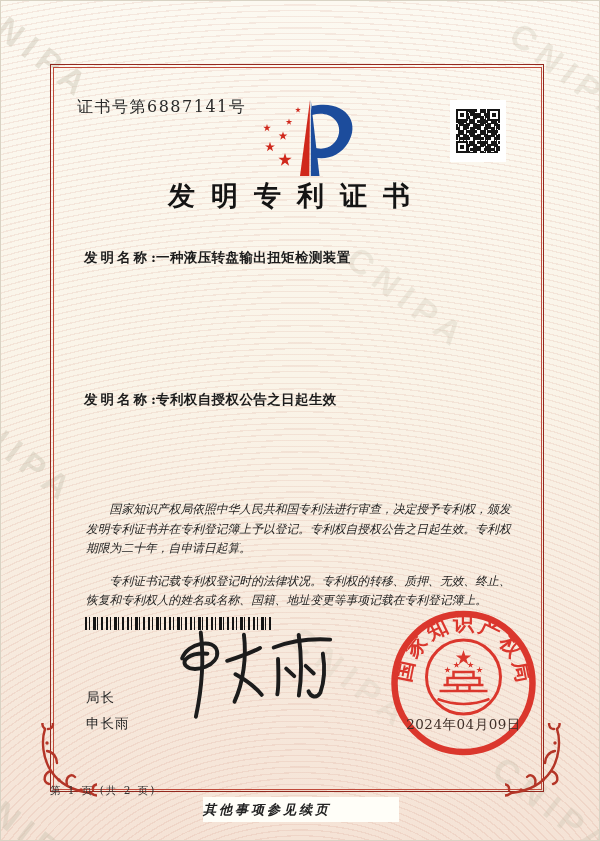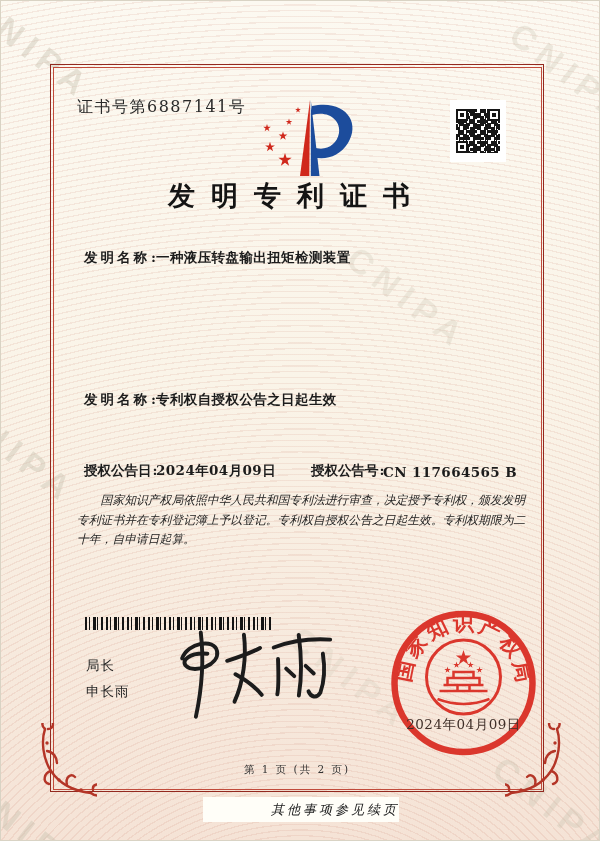--- a/index.html
+++ b/index.html
@@ -30,40 +30,40 @@
   .fd.tl{left:0;top:0}.fd.tr{right:0;top:0}.fd.bl{left:0;bottom:0}
   .title{position:absolute;left:49px;top:177px;width:494px;text-align:center;
          font-size:27px;font-weight:bold;letter-spacing:16px;box-sizing:border-box;color:#141414;}
   .row{position:absolute;left:83px;font-size:13.5px;white-space:nowrap;color:#1c1c1c;}
   .lbl{display:inline-block;width:72px;text-align:justify;text-align-last:justify;vertical-align:bottom;font-weight:bold;}
   .lbl::after{content:":";margin-left:1px;}
   .val{margin-left:0;letter-spacing:.4px;font-weight:bold;}
   .grant2{position:absolute;left:227px;top:0;}
   .paras{position:absolute;left:72px;top:486px;width:458px;font-size:11.8px;line-height:19.5px;
          font-style:italic;color:#222;}
-  .paras p{margin:4px;text-indent:2em;}
+  .paras p{margin:13px;text-indent:2em;}
   .barcode{position:absolute;left:84px;top:616px;width:188px;height:13px;
     background:repeating-linear-gradient(90deg,
       #141414 0 2px, rgba(0,0,0,0) 2px 4px,
       #141414 4px 5px, rgba(0,0,0,0) 5px 8px,
       #141414 8px 11px, rgba(0,0,0,0) 11px 12px,
       #141414 12px 13px, rgba(0,0,0,0) 13px 16px,
       #141414 16px 18px, rgba(0,0,0,0) 18px 21px);}
   .signer{position:absolute;left:85px;font-family:"Liberation Sans",sans-serif;
-          font-size:13.5px;color:#262626;letter-spacing:1px;}
+          font-size:13.5px;color:#262626;letter-spacing:1px;margin-top:32px;}
   .sig{position:absolute;left:168px;top:624px;width:176px;height:96px;}
   .seal{position:absolute;left:385px;top:602px;width:155px;height:162px;opacity:.93;}
   .orn{position:absolute;width:60px;height:80px;}
   .orn.l{left:36px;top:722px;}
   .orn.r{left:504px;top:722px;transform:scaleX(-1);}
-  .pageno{position:absolute;left:49px;top:762px;width:494px;text-align:center;
+  .pageno{position:absolute;left:49px;top:783px;width:494px;
           font-size:10.5px;letter-spacing:2px;color:#333;}
   .contstrip{position:absolute;left:202px;top:796px;width:196px;height:25px;line-height:25px;
-             background:#fffef8;text-align:right;font-size:13px;font-style:italic;
-             letter-spacing:3px;color:#222;}
+             background:#fffef8;text-align:left;font-size:13px;font-style:italic;
+             letter-spacing:3px;color:#222;font-weight:bold;}
 </style>
 </head>
 <body>
 
 <div id="stage">
 
   <div class="wm" style="left:-14px;top:-12px">CNIPA</div>
   <div class="wm" style="left:525px;top:14px;opacity:.3">CNIPA</div>
   <div class="wm" style="left:362px;top:238px;opacity:.28">CNIPA</div>
   <div class="wm" style="left:-30px;top:392px">CNIPA</div>
@@ -101,29 +101,24 @@
   </div>
 
   <div class="title">发明专利证书</div>
 
   <div class="row" style="top:248px">
     <span class="lbl">发明名称</span><span class="val">一种液压转盘输出扭矩检测装置</span>
   </div>
   <div class="row" style="top:390px">
     <span class="lbl">发明名称</span><span class="val">专利权自授权公告之日起生效</span>
   </div>
-  <div class="row" style="top:461px">
-    <span class="lbl">授权公告日</span><span class="val">2024年04月09日</span>
-    <span class="grant2">
-      <span class="lbl">授权公告号</span><span class="val">CN 117664565 B</span>
-    </span>
-  </div>
 
   <div class="paras">
     <p>国家知识产权局依照中华人民共和国专利法进行审查，决定授予专利权，颁发发明专利证书并在专利登记簿上予以登记。专利权自授权公告之日起生效。专利权期限为二十年，自申请日起算。</p>
+    <p>专利证书记载专利权登记时的法律状况。专利权的转移、质押、无效、终止、恢复和专利权人的姓名或名称、国籍、地址变更等事项记载在专利登记簿上。</p>
   </div>
 
   <div class="barcode"></div>
 
   <div class="signer" style="top:656px">局长</div>
   <div class="signer" style="top:682px">申长雨</div>
 
   <svg class="sig" viewBox="0 0 180 95">
     <g fill="none" stroke="#1c1c1c" stroke-width="4" stroke-linecap="round" stroke-linejoin="round" transform="rotate(-2 90 48)">
       <path d="M14,30 C20,14 48,10 50,24 C52,38 26,46 18,38 C12,32 22,24 40,26"></path>

